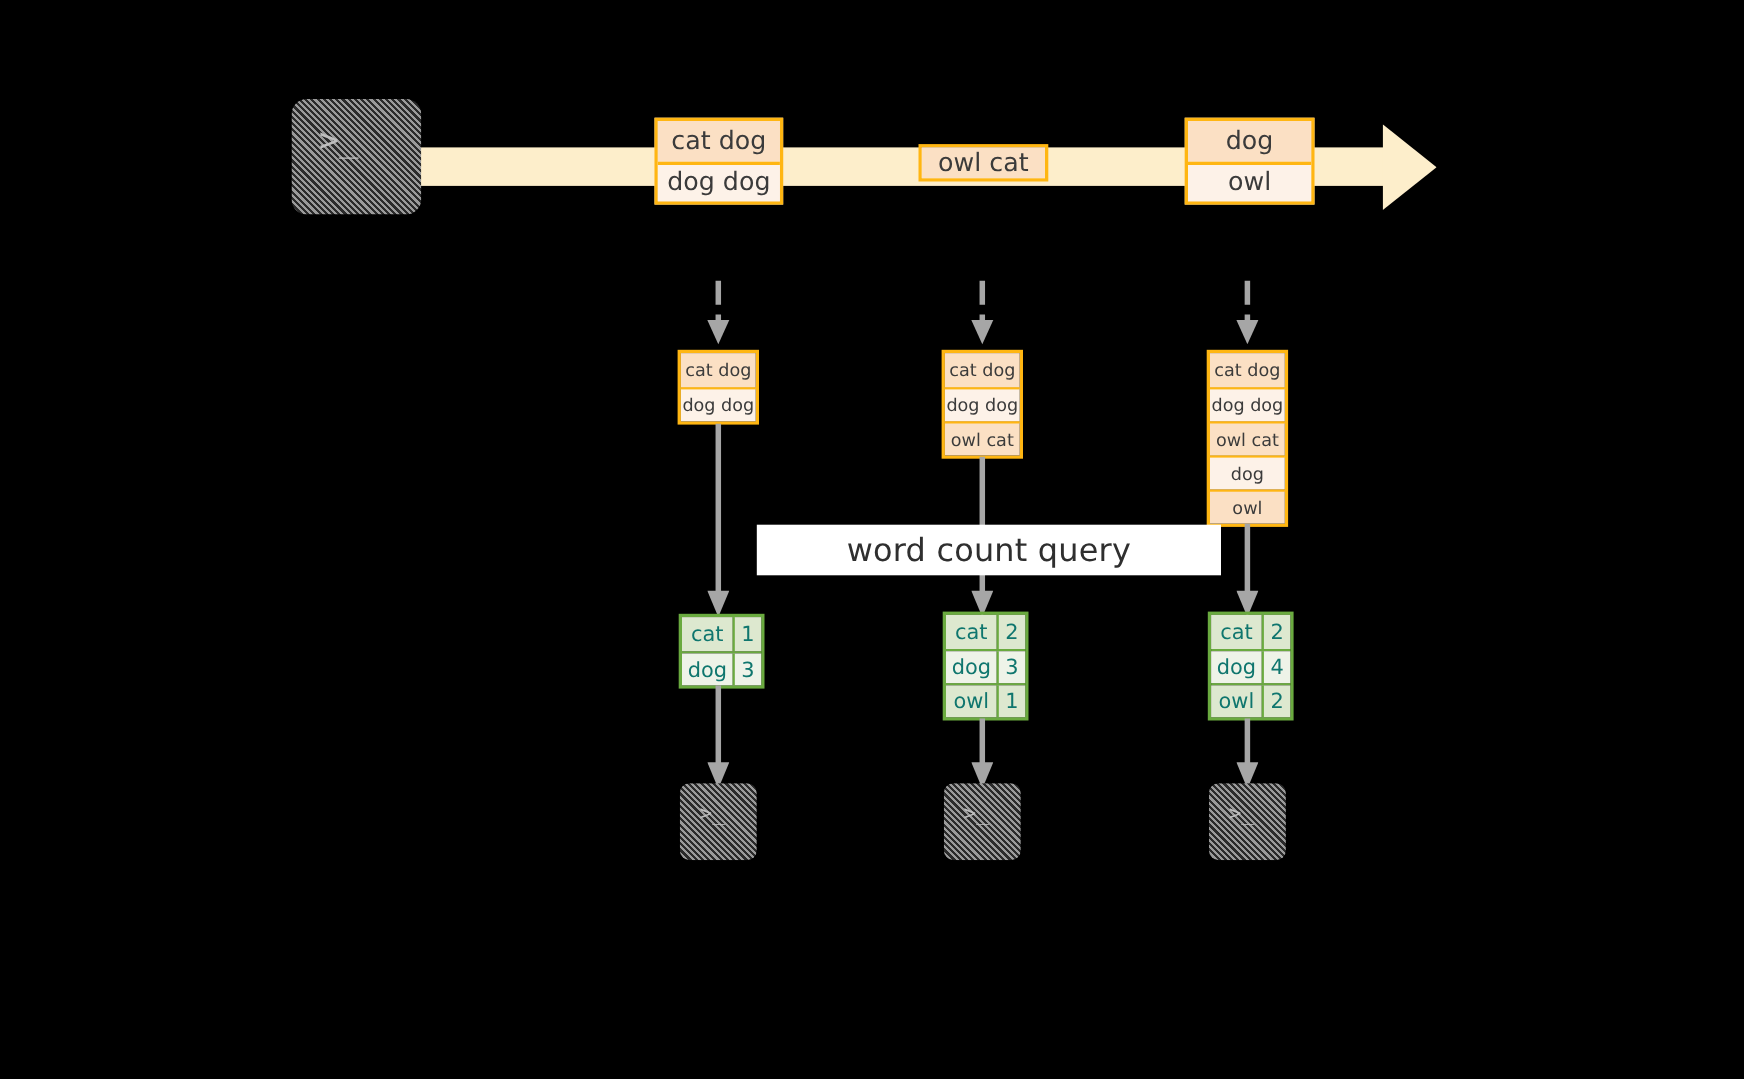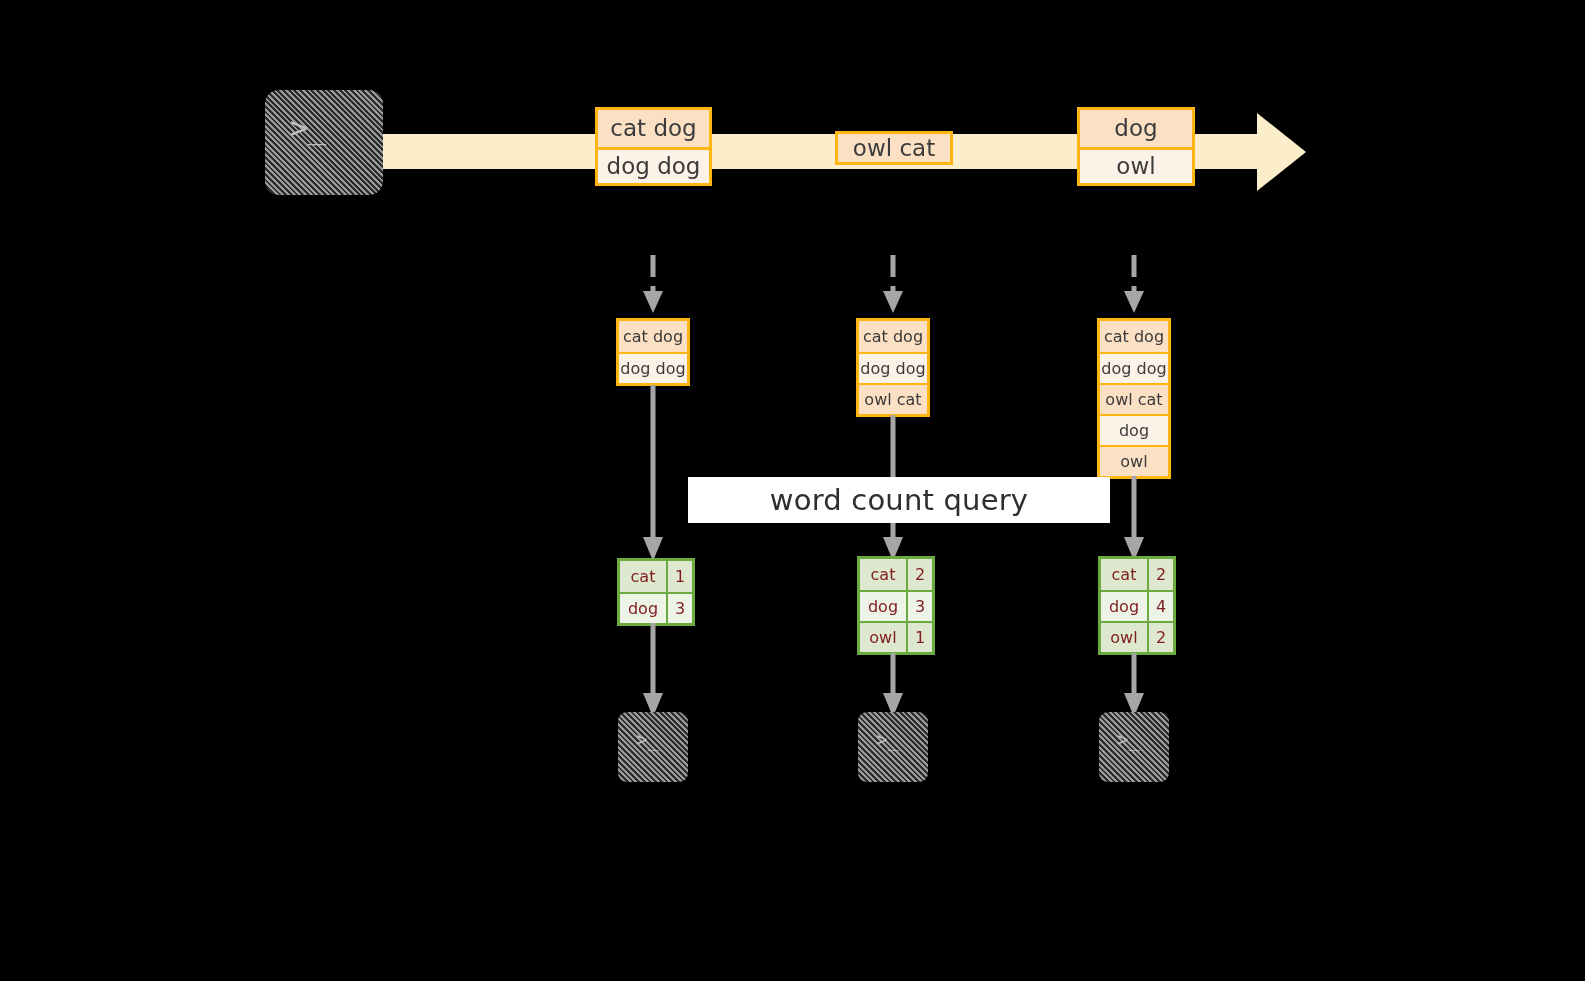--- a/index.html
+++ b/index.html
@@ -53,21 +53,21 @@
   .acc .arow + .arow{border-top:2px solid #ffb612;}
   .acc .a-odd{background:#fbe0c4;}
   .acc .a-even{background:#fdf2e8;}
 
   
   .gtab{position:absolute;box-sizing:border-box;border:3px solid #6aaa3f;
         border-collapse:collapse;}
   .gtab .grow{display:flex;height:31px;box-sizing:border-box;}
   .gtab .grow + .grow{border-top:2px solid #6aaa3f;}
   .gtab .gk,.gtab .gv{box-sizing:border-box;display:flex;align-items:center;
-        justify-content:center;font-size:16px;color:#7f1d1d;}
+        justify-content:center;font-size:19px;color:#0f766e;}
   .gtab .gk{width:46px;}
   .gtab .gv{width:26px;border-left:2px solid #6aaa3f;}
   .gtab .g-odd .gk,.gtab .g-odd .gv{background:#dde8cf;}
   .gtab .g-even .gk,.gtab .g-even .gv{background:#eef3e8;}
 
   
   .conn{position:absolute;}
 
   
   .qlabel{position:absolute;left:688px;top:457px;width:422px;height:46px;

